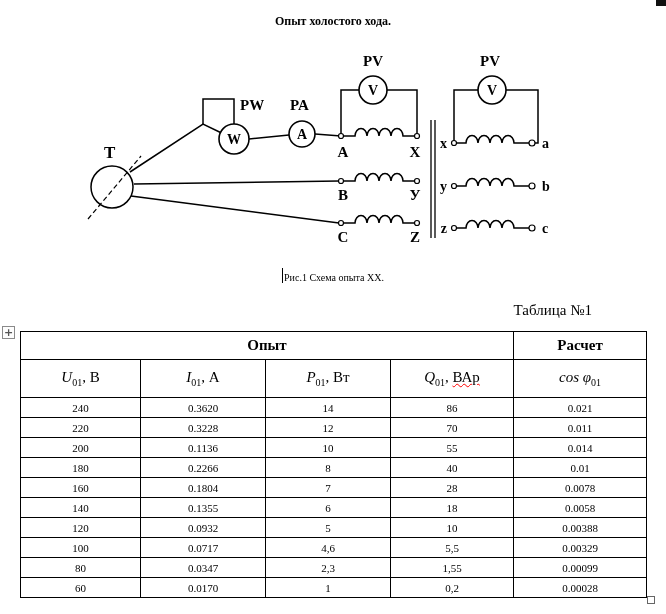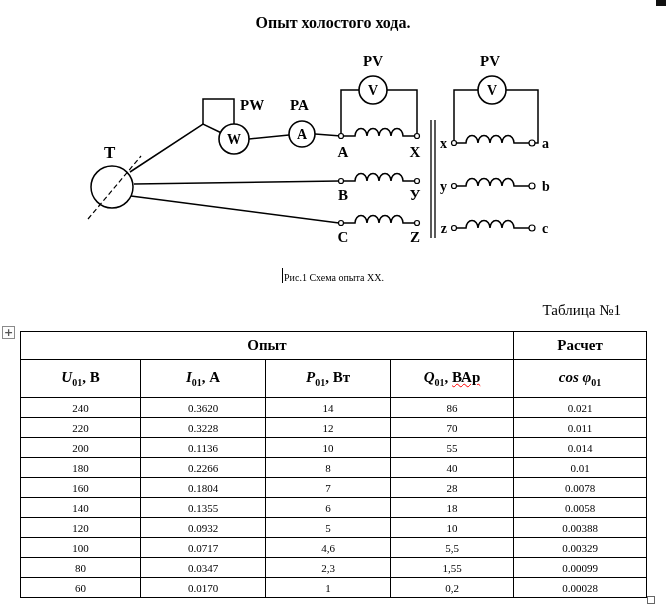--- a/index.html
+++ b/index.html
@@ -1,29 +1,29 @@
 <!DOCTYPE html>
 <html><head>
 <meta charset="utf-8">
 <style>
   html,body{margin:0;padding:0;}
   body{
     width:666px;height:614px;background:#ffffff;position:relative;overflow:hidden;
     font-family:"Liberation Serif","DejaVu Serif",serif;color:#000;
   }
   .title{height:45px;box-sizing:border-box;padding-top:14px;text-align:center;
-    font-weight:bold;font-size:16px;}
+    font-weight:bold;font-size:12px;}
   svg.diagram{display:block;}
   .caption{margin-top:8px;text-align:center;font-size:10px;height:20px;}
   .caret{display:inline-block;width:1px;height:15px;background:#000;vertical-align:-2px;margin-right:1px;}
-  .table-label{margin-top:14px;text-align:right;padding-right:45px;font-size:15px;height:20px;}
+  .table-label{margin-top:14px;text-align:right;padding-right:74px;font-size:15px;height:20px;}
   table.results{border-collapse:collapse;table-layout:fixed;margin:9px 0 0 20px;width:626px;}
   table.results th,table.results td{border:1px solid #000;text-align:center;padding:0;overflow:hidden;margin-top:33px;}
   th.gh{font-weight:bold;font-size:15px;height:27px;}
-  th.ch{font-weight:bold;font-size:15px;height:37px;}
+  th.ch{font-weight:normal;font-size:15px;height:37px;}
   th.ch i{font-style:italic;}
   th.ch sub{font-size:10px;}
   td.val{font-size:11px;height:19px;}
   .misspell{text-decoration:underline wavy #ff0000;text-decoration-thickness:1px;}
   .move-handle{position:absolute;left:2px;top:326px;width:13px;height:13px;box-sizing:border-box;
     border:1px solid #8a8a8a;background:#fdfdfd;color:#555;font:bold 11px "DejaVu Sans",sans-serif;
     line-height:11px;text-align:center;cursor:move;}
   .resize-handle{position:absolute;left:647px;top:596px;width:8px;height:8px;box-sizing:border-box;
     border:1px solid #666;background:#fff;}
   .corner-mark{position:absolute;right:0;top:0;width:10px;height:6px;background:#111;}

